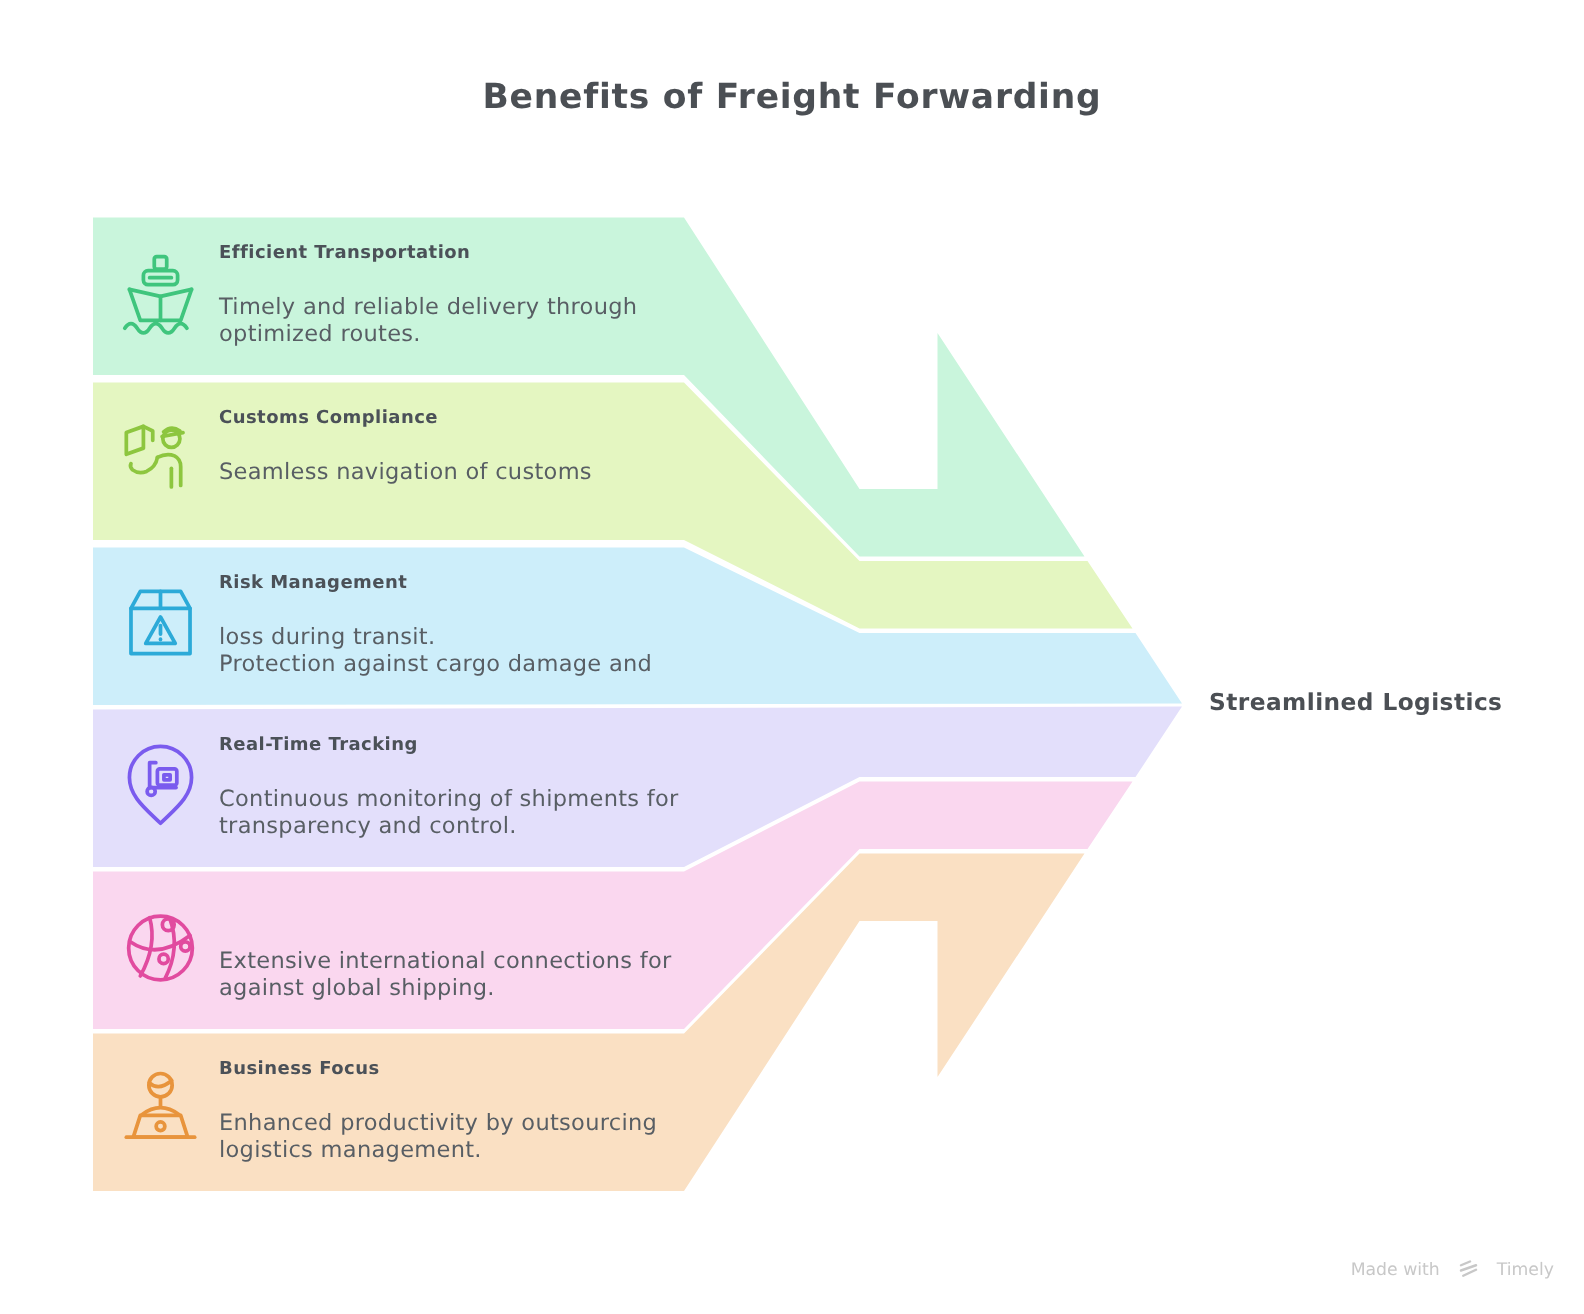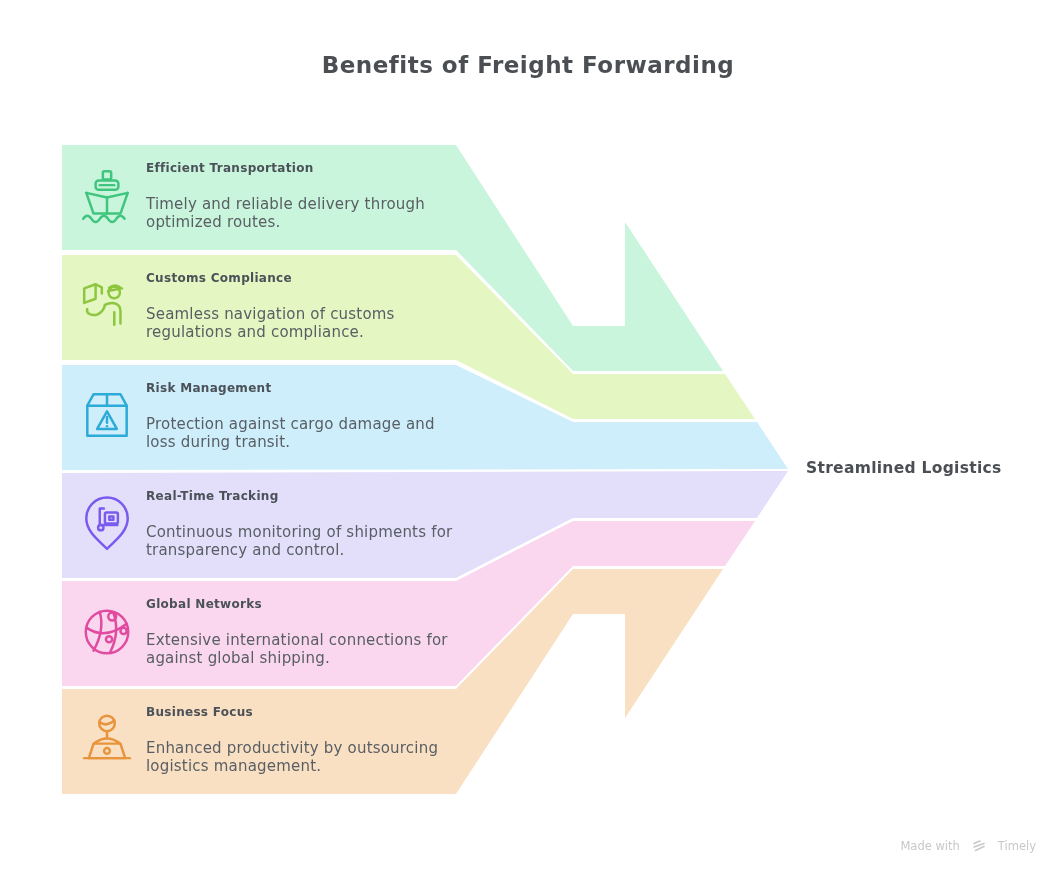--- a/index.html
+++ b/index.html
@@ -82,41 +82,40 @@
         <path d="M30,10.5 q5,-4.5 10.5,-0.5"></path>
         <path d="M26,27 q6,-3 11,-1 q4,2 4,7 v12"></path>
         <path d="M26,27 q-1,6 -7,9 q-5,2 -9,-1 q-2,-2 -1,-4"></path>
         <path d="M35,34 v12"></path>
       </g>
         </svg>
     </div>
     <div class="band-title">Customs Compliance</div>
     <div class="band-desc">
       <div>Seamless navigation of customs</div>
-      <div>regulations and compliance.</div>
     </div>
   </div>
 
   <div class="band-content" style="top:365px">
     <div class="band-icon" style="color: rgb(44, 170, 216);">
       <svg viewBox="0 0 56 56">
           <g class="ic">
         <path d="M9,18 L15,7 H41 L47,18"></path>
         <rect x="9" y="18" width="38" height="29"></rect>
         <path d="M28,7 V18"></path>
         <path d="M28,23.5 L37.5,40.5 H18.5 Z"></path>
         <path d="M28,29 V34.5"></path>
         <path d="M28,37.8 V38"></path>
       </g>
         </svg>
     </div>
     <div class="band-title">Risk Management</div>
     <div class="band-desc">
+      <div>loss during transit.</div>
       <div>Protection against cargo damage and</div>
-      <div>loss during transit.</div>
     </div>
   </div>
 
   <div class="band-content" style="top:473px">
     <div class="band-icon" style="color: rgb(122, 91, 238);">
       <svg viewBox="0 0 56 56">
           <g class="ic" stroke-width="2.2">
         <path d="M28,52 C19,43 8,35 8,22.5 a20,20 0 0 1 40,0 C48,35 37,43 28,52 Z"></path>
         <rect x="26" y="17" width="12.5" height="10.5" rx="1.5"></rect>
         <rect x="30.2" y="20.8" width="4" height="3.2"></rect>
@@ -140,21 +139,20 @@
         <circle cx="28" cy="28" r="20.5"></circle>
         <path d="M8.5,24 Q26,36 47,20"></path>
         <path d="M21,8.5 Q26,26 15,46"></path>
         <path d="M34,9 Q41,28 31,47.5"></path>
         <circle cx="33" cy="13" r="3.8"></circle>
         <circle cx="44" cy="27" r="3"></circle>
         <circle cx="30" cy="35" r="3"></circle>
       </g>
         </svg>
     </div>
-    <div class="band-title">Global Networks</div>
     <div class="band-desc">
       <div>Extensive international connections for</div>
       <div>against global shipping.</div>
     </div>
   </div>
 
   <div class="band-content" style="top:689px">
     <div class="band-icon" style="color: rgb(232, 148, 60);">
       <svg viewBox="0 0 56 56">
           <g class="ic" stroke-width="2.2">

